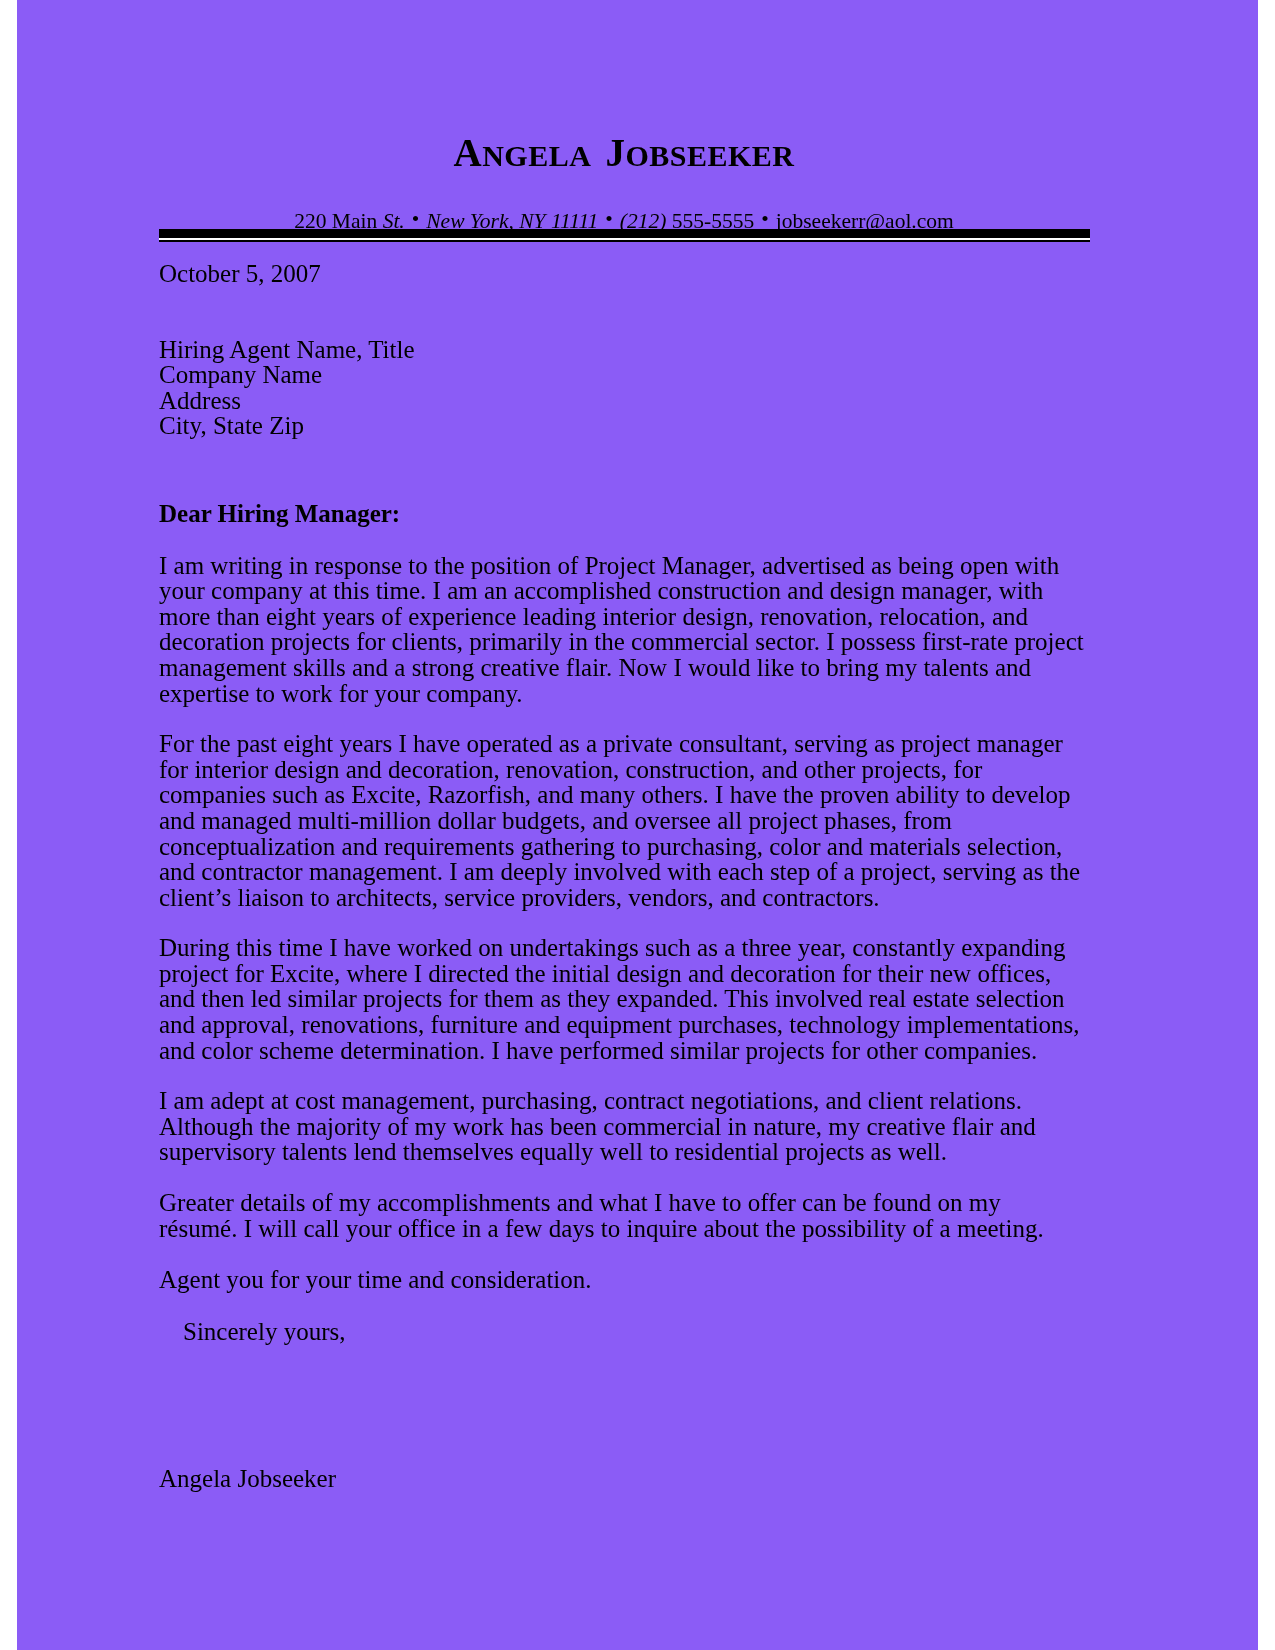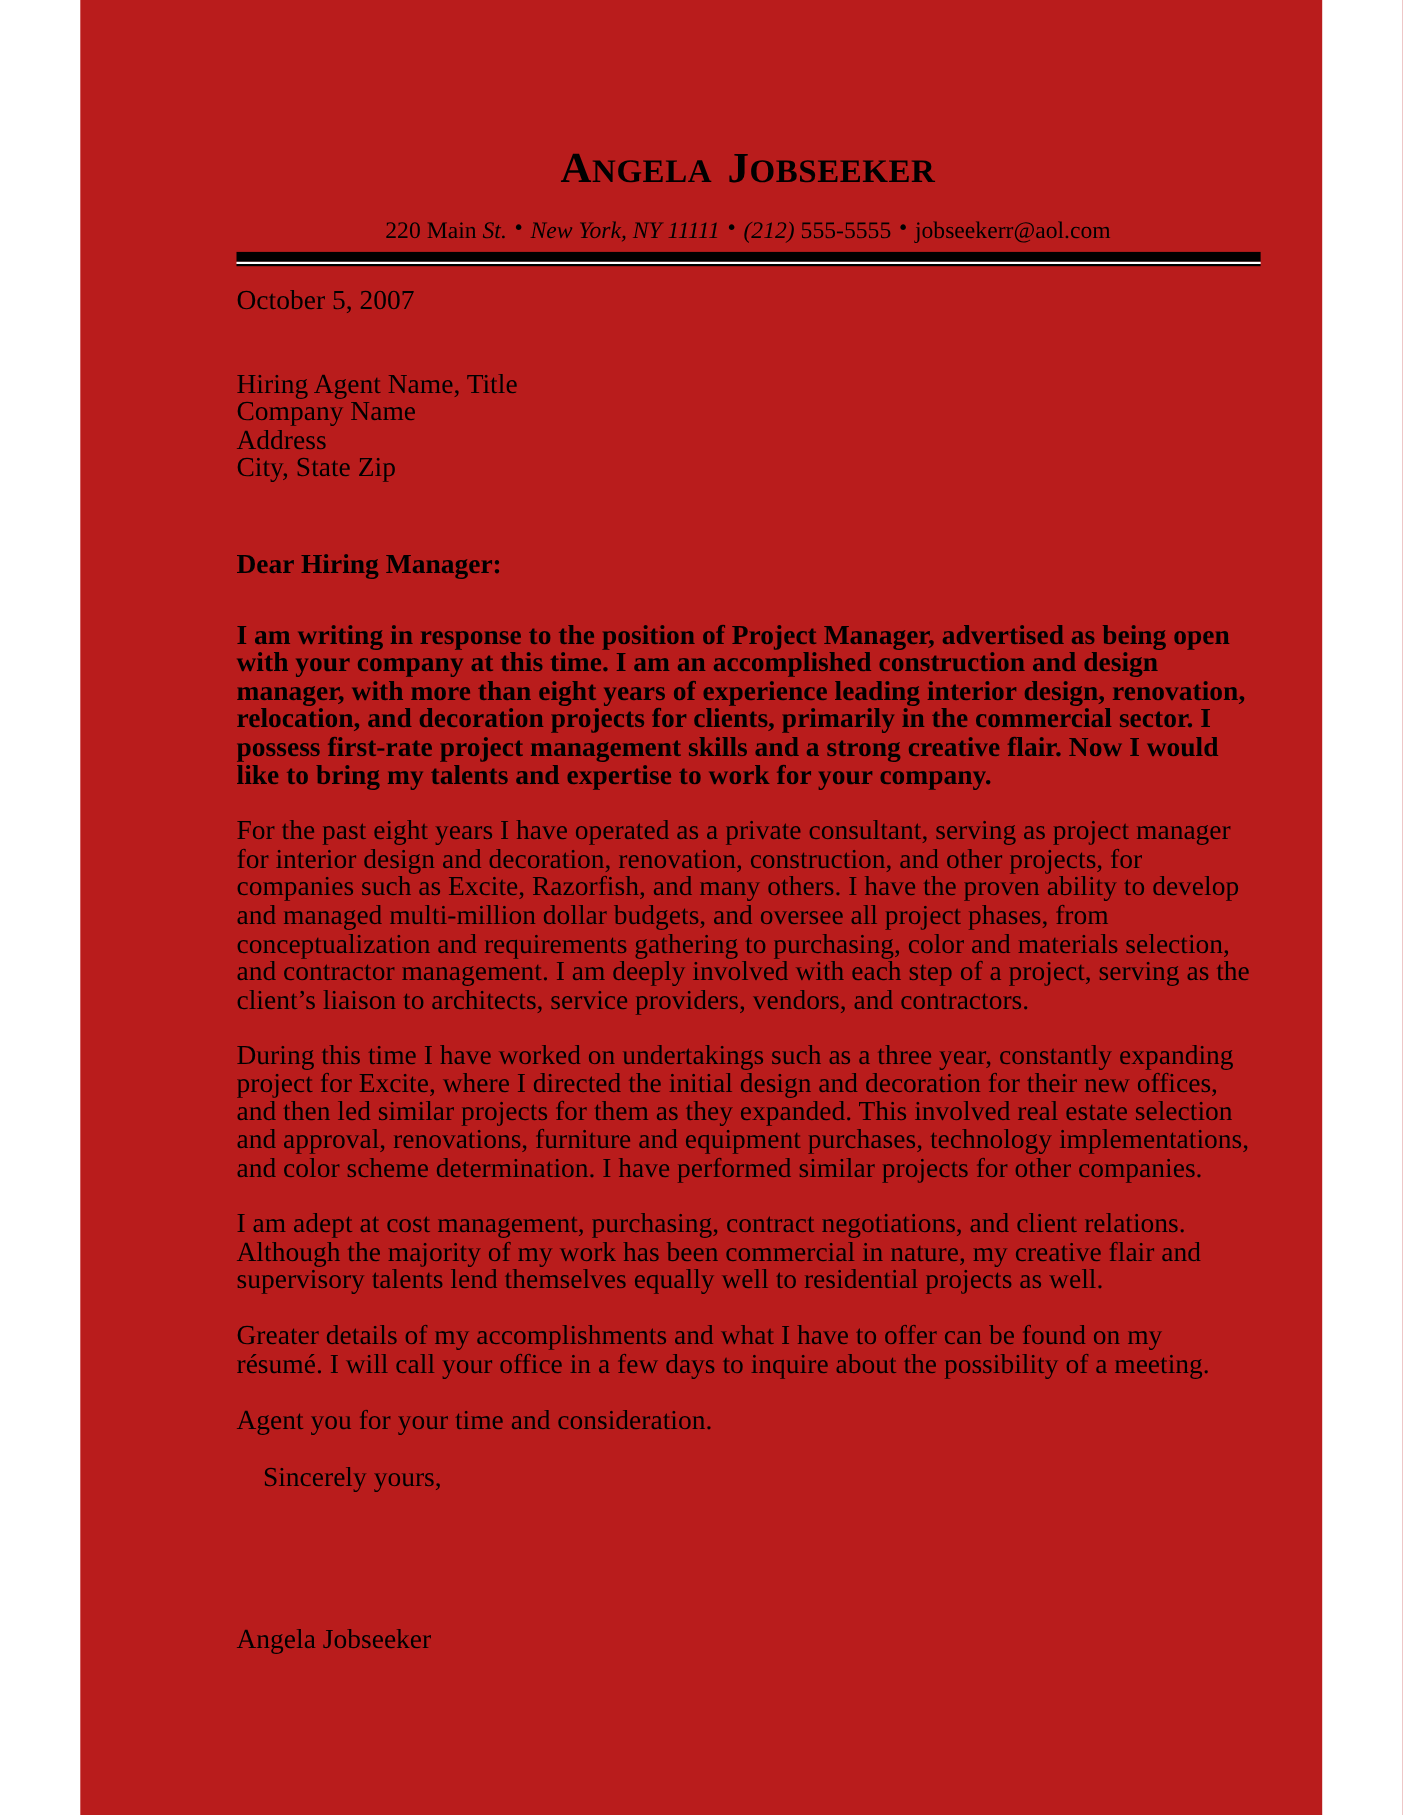--- a/index.html
+++ b/index.html
@@ -6,24 +6,24 @@
     margin: 0;
     padding: 0;
     background: #ffffff;
   }
   body {
     font-family: "Liberation Serif", "DejaVu Serif", serif;
     color: #000000;
   }
   .page {
     position: relative;
-    width: 1129px;
+    width: 1241px;
     height: 1650px;
     margin: 0 auto;
-    background: #b91c1c;
+    background: #8b5cf6;
     box-sizing: border-box;
     overflow: hidden;
   }
 
   
   .letterhead {
     position: absolute;
     left: 142px;
     top: 132px;
     width: 930px;
@@ -45,21 +45,21 @@
   }
   .name-line .gap {
     display: inline-block;
     width: 14px;
   }
 
   .contact-line {
     text-align: center;
     font-size: 21.5px;
     line-height: 1.2;
-    margin-top: 24px;
+    margin-top: 36px;
     white-space: nowrap;
   }
   .contact-line .ital {
     font-style: italic;
   }
   .contact-line .rom {
     font-style: normal;
   }
   .contact-line .sep {
     display: inline-block;
@@ -109,21 +109,21 @@
 
   .salutation {
     margin-top: 62px;
     font-weight: bold;
   }
 
   .para {
     margin-top: 24px;
     text-align: left;
   }
-  .para.first { margin-top: 38px; font-weight: bold; }
+  .para.first { margin-top: 26px; }
 
   .closing-thanks { margin-top: 26px; }
   .closing-sincerely { margin-top: 26px; margin-left: 24px; }
   .signature-name { margin-top: 122px; }
 </style>
 </head>
 <body>
 
 <div class="page">
 

